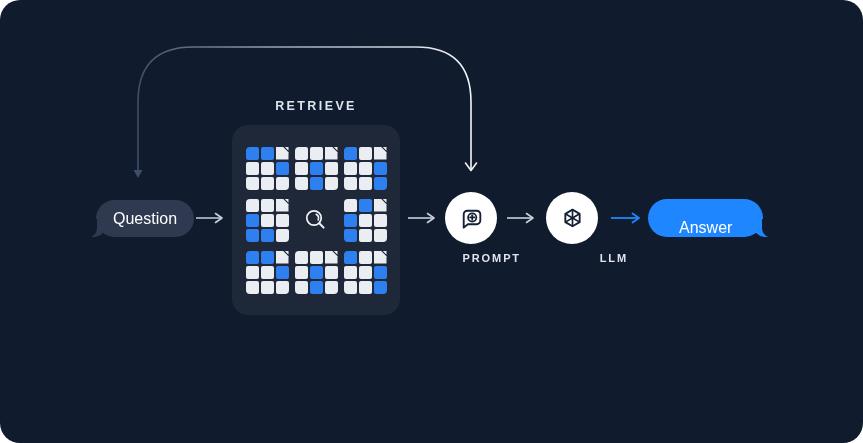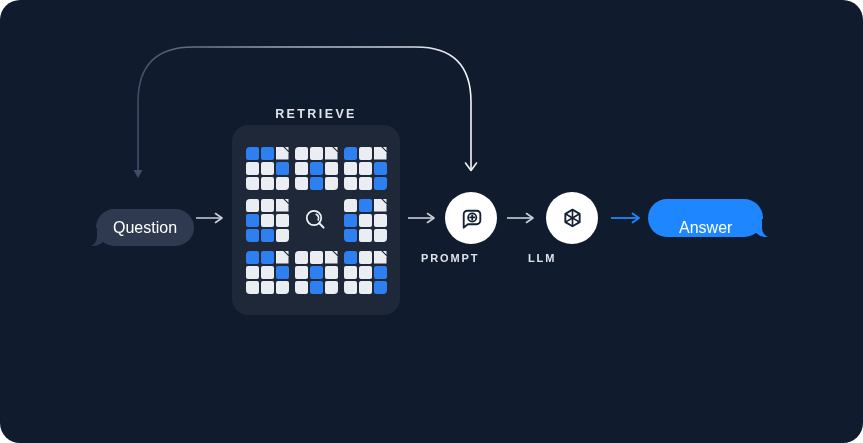--- a/index.html
+++ b/index.html
@@ -12,33 +12,33 @@
   *{margin:0;padding:0;box-sizing:border-box;}
   body{font-family:"Liberation Sans",sans-serif;background:var(--page-bg);}
   .page{position:relative;width:863px;height:443px;background:var(--page-bg);}
   .card{position:absolute;inset:0;background:var(--card-bg);border-radius:20px;overflow:hidden;}
   .arc-svg{position:absolute;left:0;top:0;}
 
   .bubble{position:absolute;display:flex;align-items:center;justify-content:center;
     color:var(--bubble-text);white-space:nowrap;}
   .bubble>span{position:relative;z-index:2;}
   .bubble.question{left:96px;top:200px;height:37px;padding:4px 17px;font-size:16px;
-    background:var(--question-bubble-bg);border-radius:18.5px;margin-top:9px;}
+    background:var(--question-bubble-bg);border-radius:18.5px;}
   .bubble.question::before{content:"";position:absolute;left:-6px;bottom:0;width:17px;height:17px;
     background:var(--question-bubble-bg);border-bottom-right-radius:14px;}
   .bubble.question::after{content:"";position:absolute;left:-10px;bottom:-1px;width:11px;height:19px;
     background:var(--card-bg);border-bottom-right-radius:10px;}
   .bubble.answer{left:648px;top:199px;height:38px;padding:0 31px;font-size:16px;
     background:var(--answer-bubble-bg);border-radius:19px;align-items:flex-end;}
   .bubble.answer::before{content:"";position:absolute;right:-6px;bottom:0;width:17px;height:17px;
     background:var(--answer-bubble-bg);border-bottom-left-radius:14px;}
   .bubble.answer::after{content:"";position:absolute;right:-10px;bottom:-1px;width:11px;height:19px;
     background:var(--card-bg);border-bottom-left-radius:10px;}
 
-  .retrieve-label{position:absolute;left:232px;top:107px;width:168px;text-align:center;
+  .retrieve-label{position:absolute;left:232px;top:99px;width:168px;text-align:center;
     font-size:12.5px;font-weight:700;letter-spacing:2.4px;color:var(--label-text);}
   .panel{position:absolute;left:232px;top:125px;width:168px;height:190px;
     background:var(--panel-bg);border-radius:16px;display:flex;align-items:center;justify-content:center;}
   .docgrid{display:grid;grid-template-columns:repeat(3,43px);grid-auto-rows:43px;
     column-gap:6px;row-gap:9px;}
   .doc{display:grid;grid-template-columns:repeat(3,13px);grid-auto-rows:13px;gap:2px;}
   .cell-center{display:flex;align-items:center;justify-content:center;}
   .tile{width:13px;height:13px;border-radius:2px;}
   .tile.B{background:var(--tile-blue);}
   .tile.W{background:var(--tile-white);}
@@ -49,21 +49,21 @@
     clip-path:polygon(68% 0,100% 0,100% 32%);}
   .doc .tile:nth-child(1){border-top-left-radius:4px;}
   .doc .tile:nth-child(7){border-bottom-left-radius:4px;}
   .doc .tile:nth-child(9){border-bottom-right-radius:4px;}
 
   .flow-arrow{position:absolute;}
   .node-circle{position:absolute;width:52px;height:52px;border-radius:50%;
     background:var(--circle-bg);display:flex;align-items:center;justify-content:center;}
   .node-circle.prompt{left:445px;top:192px;}
   .node-circle.llm{left:546px;top:192px;}
-  .node-label{position:absolute;width:100px;text-align:left;font-size:11px;
+  .node-label{position:absolute;width:100px;text-align:right;font-size:11px;
     font-weight:700;letter-spacing:1.9px;color:var(--label-text);}
   .node-label.prompt{left:421px;top:252px;}
   .node-label.llm{left:528px;top:252px;}
 </style>
 </head>
 <body>
 
 <div class="page">
   <div class="card">
 

